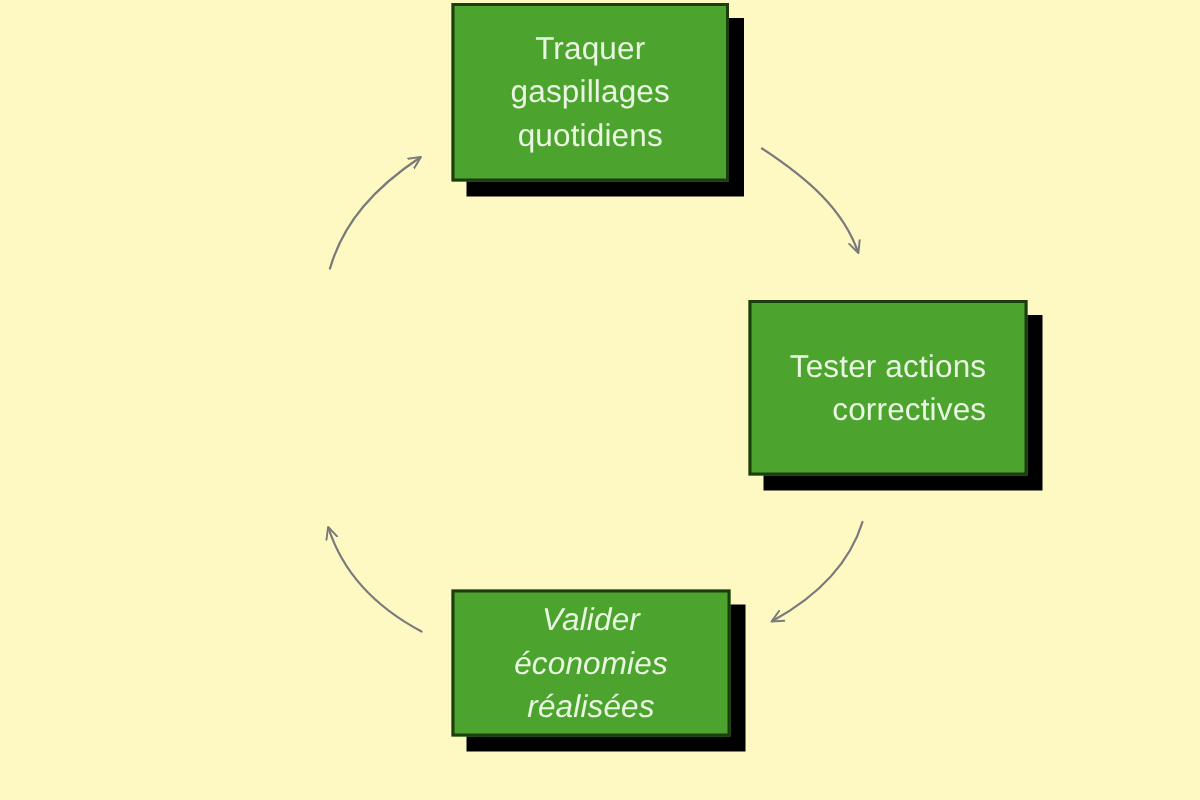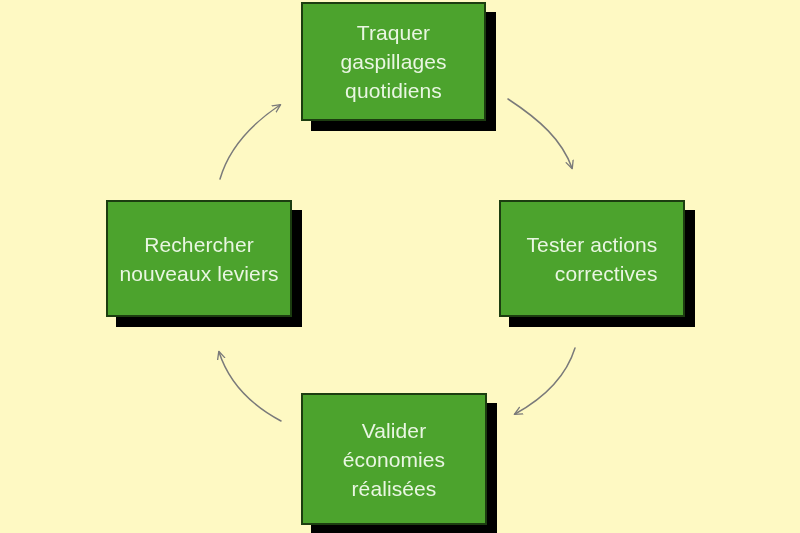--- a/index.html
+++ b/index.html
@@ -44,21 +44,21 @@
     font-size: 21px;
     line-height: 29px;
     font-weight: 400;
     letter-spacing: 0.1px;
     white-space: pre-line;
     padding: 0 8px;
   }
   
   #node-top    { left: 301px; top: 2px;   width: 185px; height: 119px; }
   #node-right  { left: 499px; top: 200px; width: 186px; height: 117px; text-align: right; }
-  #node-bottom { left: 301px; top: 393px; width: 186px; height: 132px; }
+  #node-bottom { left: 301px; top: 393px; width: 186px; height: 98px; font-style: italic; }
   #node-left   { left: 106px; top: 200px; width: 186px; height: 117px; }
 </style>
 </head>
 <body>
 
 <div id="canvas">
 
   <svg id="arrow-layer" viewBox="0 0 800 533" width="800" height="533" xmlns="http://www.w3.org/2000/svg">
     <defs>
       <marker id="head" viewBox="0 0 10 10" refX="8.2" refY="5" markerWidth="6.2" markerHeight="6.2" orient="auto-start-reverse">
@@ -85,18 +85,14 @@
     <span class="node-label">Tester actions
 correctives</span>
   </div>
 
   <div class="node" id="node-bottom">
     <span class="node-label">Valider
 économies
 réalisées</span>
   </div>
 
-  <div class="node" id="node-left">
-    <span class="node-label">Rechercher
-nouveaux leviers</span>
-  </div>
 
 </div>
 
 </body></html>

